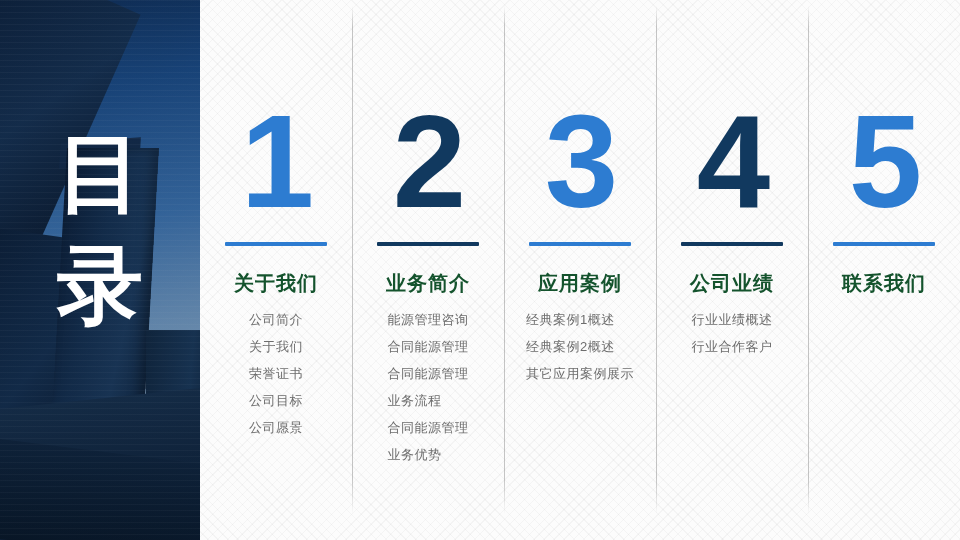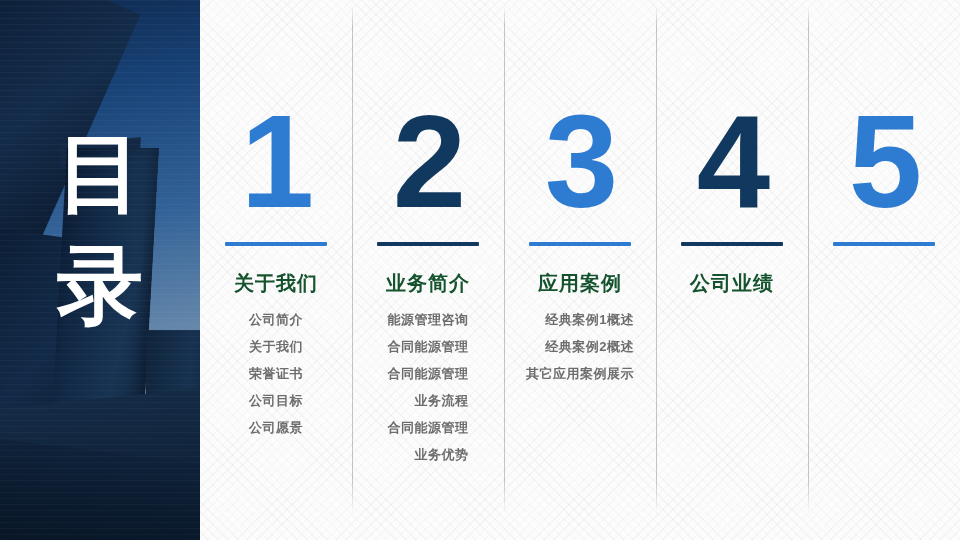--- a/index.html
+++ b/index.html
@@ -180,22 +180,21 @@
     font-size: 20px;
     font-weight: 700;
     color: #14532d;
     letter-spacing: 1px;
   }
 
   .items {
     margin-top: 16px;
     display: flex;
     flex-direction: column;
-    align-items: flex-end;
-    font-weight: bold;
+    align-items: flex-start;
   }
   .item {
     font-size: 13px;
     color: #6d6d6d;
     line-height: 1;
     margin-bottom: 14px;
     letter-spacing: 0.5px;
     white-space: nowrap;
   }
 </style>
@@ -261,22 +260,27 @@
         <div class="item">经典案例1概述</div>
         <div class="item">经典案例2概述</div>
         <div class="item">其它应用案例展示</div>
       </div>
     </div>
 
     <div class="col">
       <div class="num navy">4</div>
       <div class="bar navy"></div>
       <div class="heading">公司业绩</div>
+      <div class="items">
+        <div class="item">行业业绩概述</div>
+        <div class="item">行业合作客户</div>
+      </div>
     </div>
 
     <div class="col">
       <div class="num blue">5</div>
       <div class="bar blue"></div>
+      <div class="heading">联系我们</div>
       <div class="items"></div>
     </div>
 
   </div>
 </div>
 
 </body></html>

